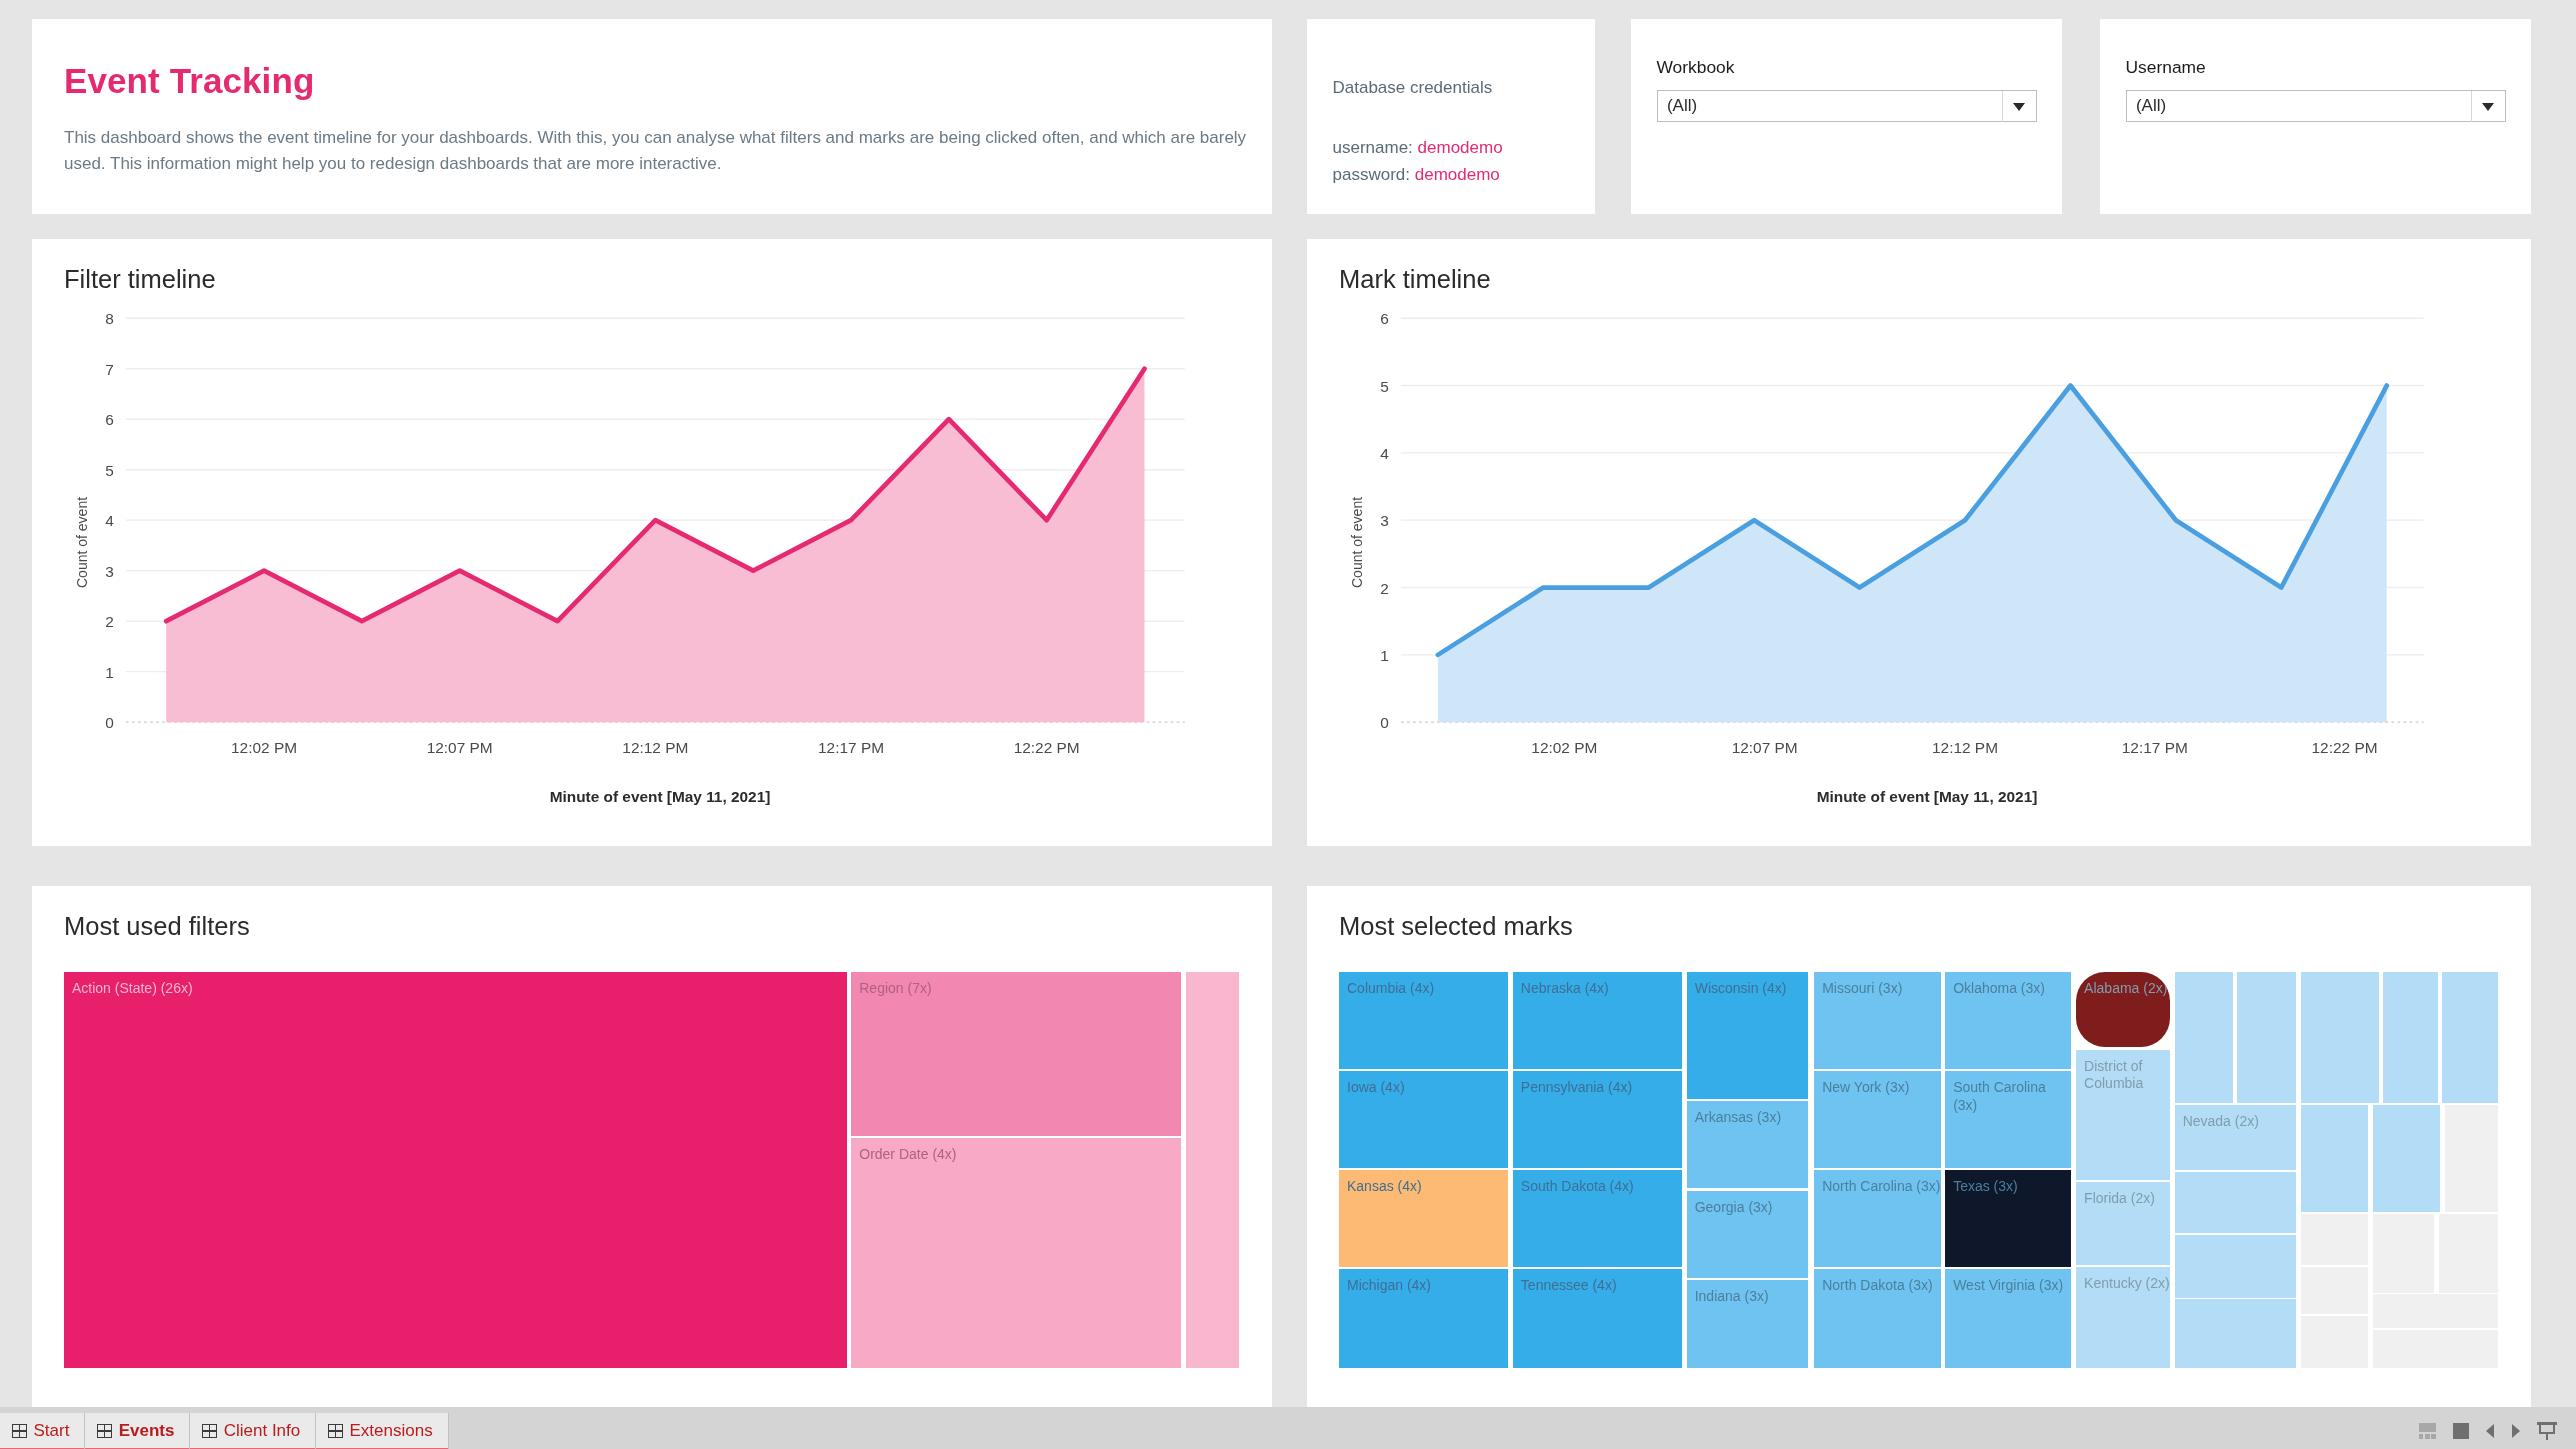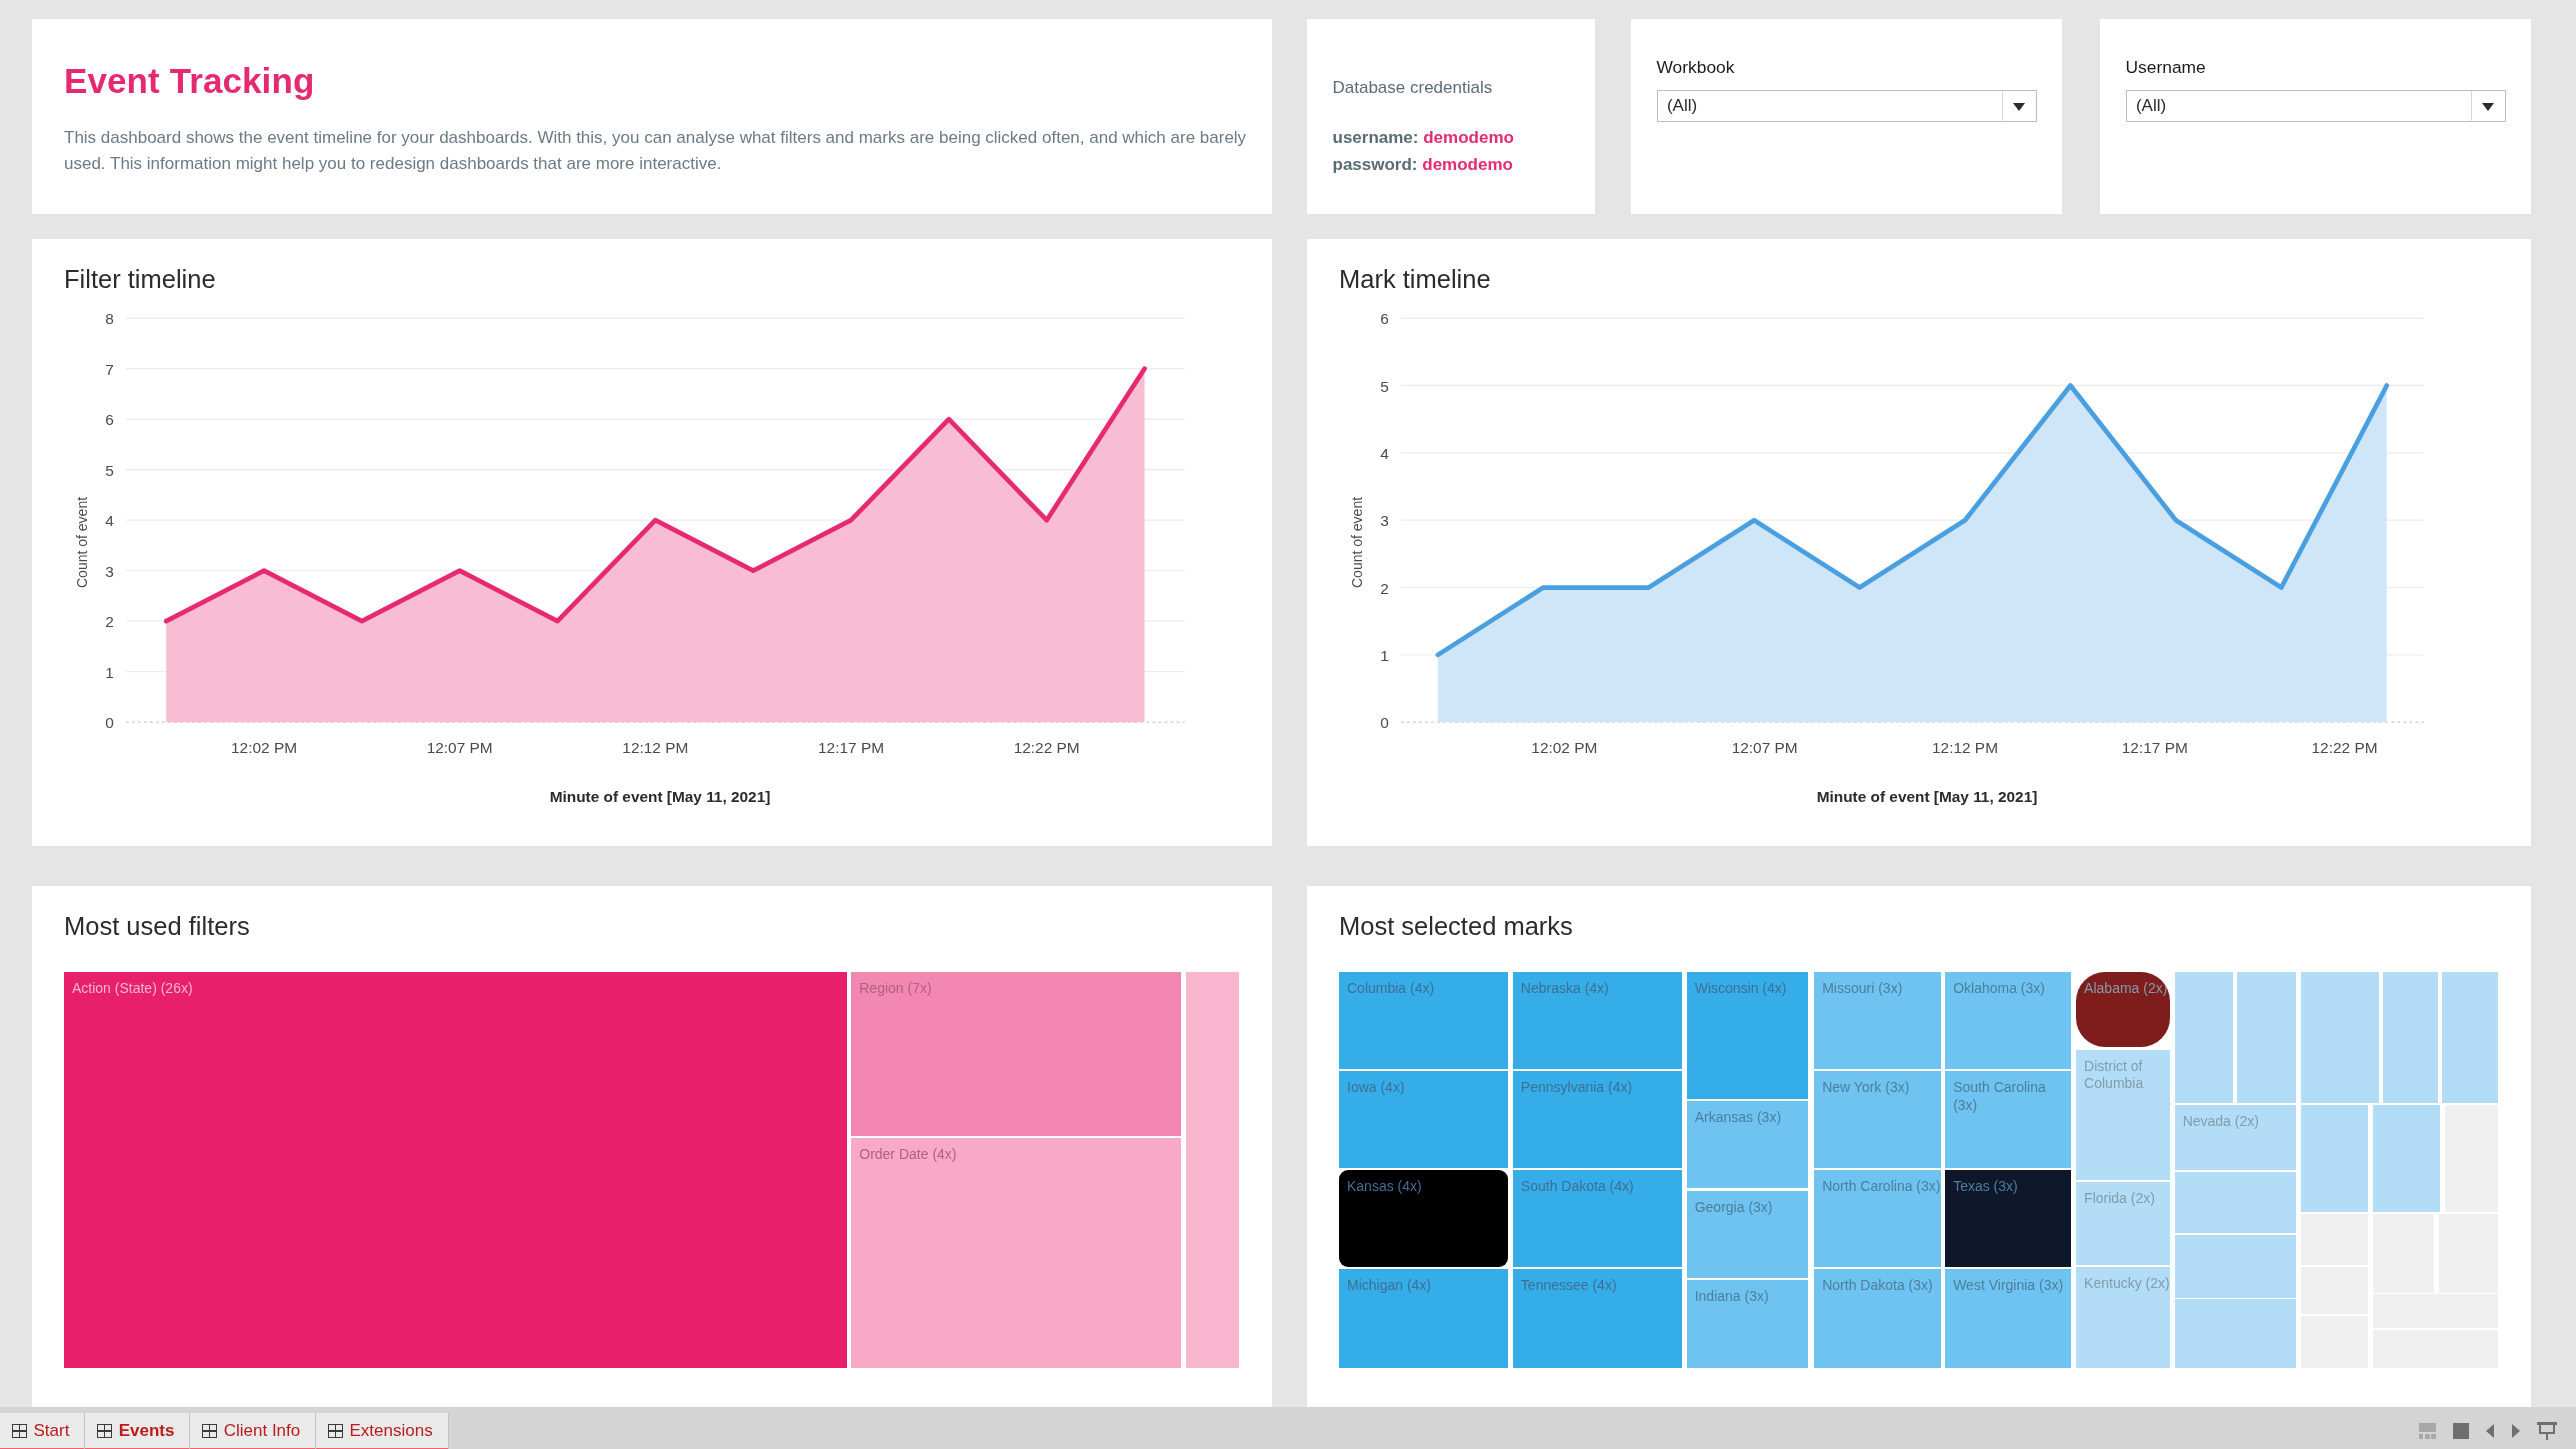--- a/index.html
+++ b/index.html
@@ -22,21 +22,21 @@
   }
   .page-desc {
     color: #6b7a85; font-size: 17px; line-height: 1.55;
     margin: 24px 0 0 32px; width: 1187px;
   }
 
   
   #creds-card { left: 1307px; top: 19px; width: 288px; height: 195px; }
   .creds-inner { padding: 59px 0 0 25.5px; }
   .creds-head { color: #5b6b76; font-size: 17px; }
-  .creds-lines { margin-top: 26px; font-weight: bold; }
+  .creds-lines { margin-top: 36px; }
   .creds-line { color: #5b6b76; font-size: 17px; line-height: 1.6; }
   .creds-val { color: #e62a72; }
 
   
   #workbook-card { left: 1631px; top: 19px; width: 431px; height: 195px; }
   #username-card { left: 2100px; top: 19px; width: 431px; height: 195px; }
   .filt-label { color: #1c1c1c; font-size: 17.4px; margin: 38px 0 0 25.5px; }
   .filt-select {
     position: relative; margin: 12px 0 0 25.5px;
     width: 380px; height: 32px;
@@ -261,21 +261,21 @@
 
   <div class="card" id="marks-tree-card">
     <div class="panel-title">Most selected marks</div>
     <div class="tree-area" id="tree-marks" style="width:1159px; height:396px;">
         <div class="tile tile-blue-dark" style="left: 0%; top: 0%; width: 14.6%; height: 24.4%; background: rgb(53, 173, 232);">
           <span class="tile-label">Columbia (4x)</span>
         </div>
         <div class="tile tile-blue-dark" style="left: 0%; top: 25%; width: 14.6%; height: 24.4%; background: rgb(53, 173, 232);">
           <span class="tile-label">Iowa (4x)</span>
         </div>
-        <div class="tile tile-blue-dark" style="left: 0%; top: 50%; width: 14.6%; height: 24.4%; background: #000000; border-radius: 9px;">
+        <div class="tile tile-blue-dark" style="left: 0%; top: 50%; width: 14.6%; height: 24.4%; background: #fdba74;">
           <span class="tile-label">Kansas (4x)</span>
         </div>
         <div class="tile tile-blue-dark" style="left: 0%; top: 75%; width: 14.6%; height: 25%; background: rgb(53, 173, 232);">
           <span class="tile-label">Michigan (4x)</span>
         </div>
         <div class="tile tile-blue-dark" style="left: 15%; top: 0%; width: 14.6%; height: 24.4%; background: rgb(53, 173, 232);">
           <span class="tile-label">Nebraska (4x)</span>
         </div>
         <div class="tile tile-blue-dark" style="left: 15%; top: 25%; width: 14.6%; height: 24.4%; background: rgb(53, 173, 232);">
           <span class="tile-label">Pennsylvania (4x)</span>

